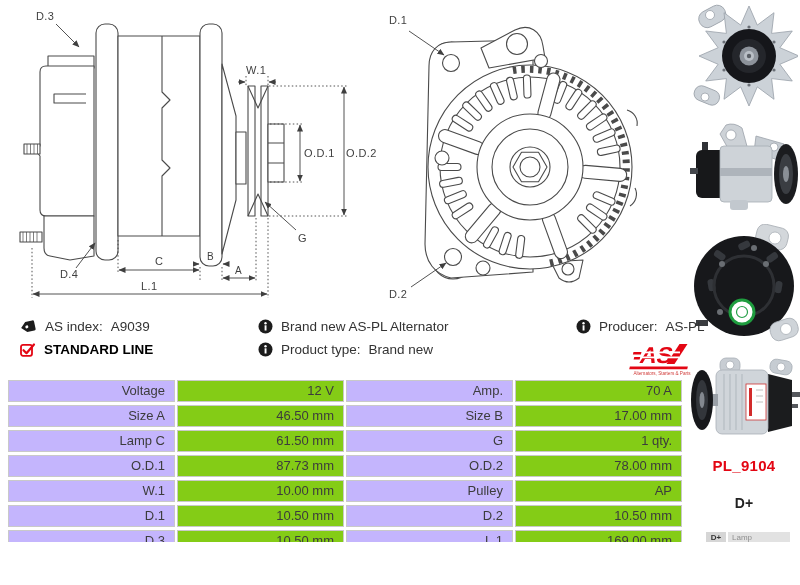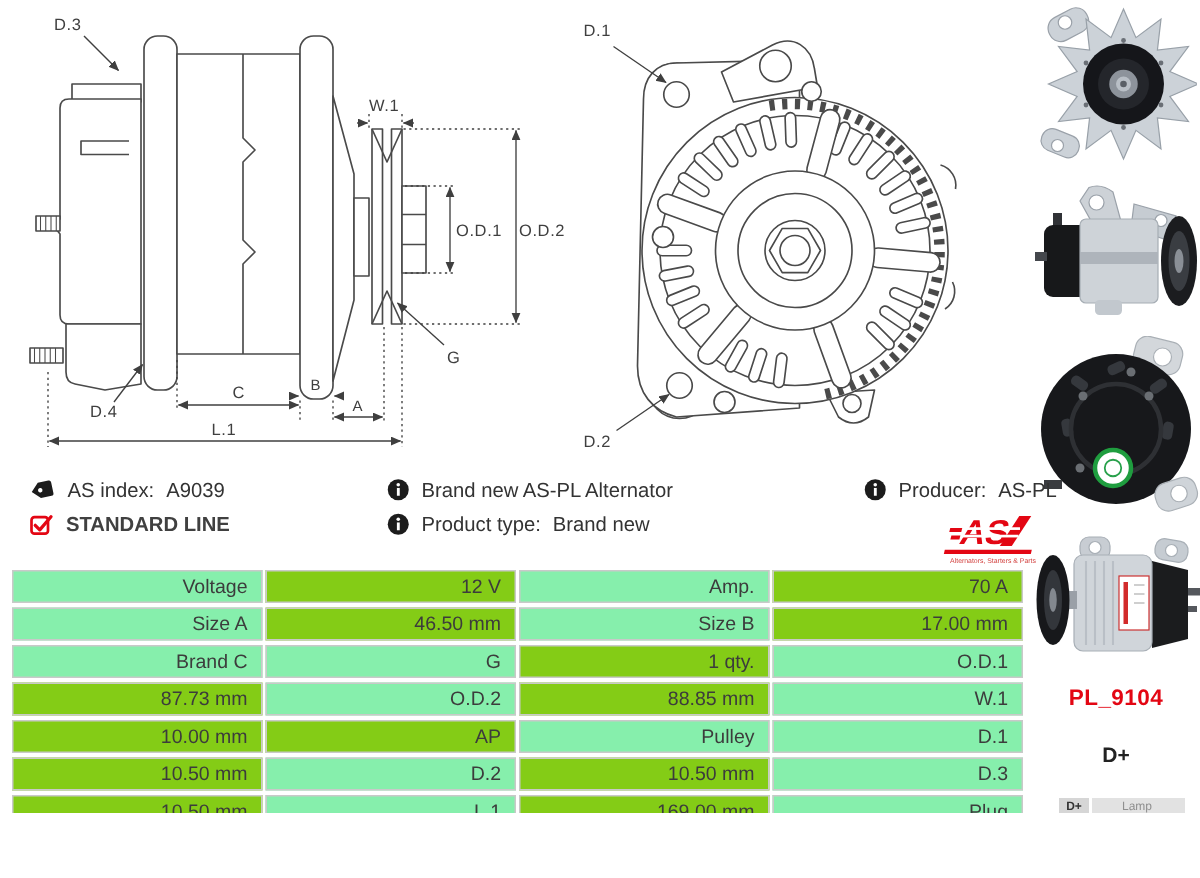--- a/index.html
+++ b/index.html
@@ -15,41 +15,41 @@
   .dim{fill:none;stroke:#3f3f3f;stroke-width:.9;}
   .dot{fill:none;stroke:#3f3f3f;stroke-width:.9;stroke-dasharray:1.5 2.3;}
 
   
   .photo{position:absolute;}
 
   
   .info-col{position:absolute;font-size:13.5px;color:#333;}
   .info-row{display:flex;align-items:flex-end;gap:8px;height:16px;margin-bottom:7px;}
   .b{font-weight:normal;}
-  .red{color:#404040;font-weight:bold;}
+  .red{color:#000000;font-weight:bold;}
   .logo-box{position:absolute;left:628px;top:342px;}
 
   
   .spec-table{position:absolute;left:8px;top:380px;width:678px;display:grid;
               grid-template-columns:167px 167px 167px 167px;column-gap:2px;row-gap:3px;}
   .cell{box-sizing:border-box;height:22px;line-height:20px;font-size:13px;text-align:right;
         padding-right:9px;border:1px solid #c9c9c9;color:#3c3c3c;overflow:hidden;}
-  .cell.label{background:#86efac;}
+  .cell.label{background:#c4b5fd;}
   .cell.value{background:#84cc16;}
 
   
   .plug-code{position:absolute;left:688px;top:457px;width:112px;text-align:center;
              font-size:15px;font-weight:bold;color:#e30613;letter-spacing:.3px;}
   .terminal-title{position:absolute;left:688px;top:495px;width:112px;text-align:center;
              font-size:14px;font-weight:bold;color:#222;}
   .mini-table{position:absolute;left:706px;top:532px;width:84px;font-size:8px;}
   .mt-row{display:flex;gap:2px;margin-bottom:3px;}
   .mt-c1{width:20px;height:11px;background:#d6d6d6;text-align:center;font-weight:bold;
          color:#333;line-height:11px;}
-  .mt-c2{flex:1;height:11px;background:#e2e2e2;color:#8f8f8f;line-height:11px;padding-left:20px;}
+  .mt-c2{flex:1;height:11px;background:#e2e2e2;color:#8f8f8f;line-height:11px;padding-left:4px;}
   .mt-row.empty .mt-c1{background:#dedede;}
   .mt-row.empty .mt-c2{background:#e8e8e8;}
 </style>
 </head>
 <body>
 
 <div class="page">
 
   <svg class="left-drawing" width="366" height="302" viewBox="0 0 366 302">
     <defs>
@@ -410,31 +410,32 @@
 
   <div class="spec-table">
       <div class="cell label">Voltage</div>
       <div class="cell value">12 V</div>
       <div class="cell label">Amp.</div>
       <div class="cell value">70 A</div>
       <div class="cell label">Size A</div>
       <div class="cell value">46.50 mm</div>
       <div class="cell label">Size B</div>
       <div class="cell value">17.00 mm</div>
-      <div class="cell label">Brand C</div>
+      <div class="cell label">Lamp C</div>
+      <div class="cell value">61.50 mm</div>
       <div class="cell label">G</div>
       <div class="cell value">1 qty.</div>
       <div class="cell label">O.D.1</div>
       <div class="cell value">87.73 mm</div>
       <div class="cell label">O.D.2</div>
-      <div class="cell value">88.85 mm</div>
+      <div class="cell value">78.00 mm</div>
       <div class="cell label">W.1</div>
       <div class="cell value">10.00 mm</div>
+      <div class="cell label">Pulley</div>
       <div class="cell value">AP</div>
-      <div class="cell label">Pulley</div>
       <div class="cell label">D.1</div>
       <div class="cell value">10.50 mm</div>
       <div class="cell label">D.2</div>
       <div class="cell value">10.50 mm</div>
       <div class="cell label">D.3</div>
       <div class="cell value">10.50 mm</div>
       <div class="cell label">L.1</div>
       <div class="cell value">169.00 mm</div>
       <div class="cell label">Plug</div>
       <div class="cell value">PL_9104</div>

